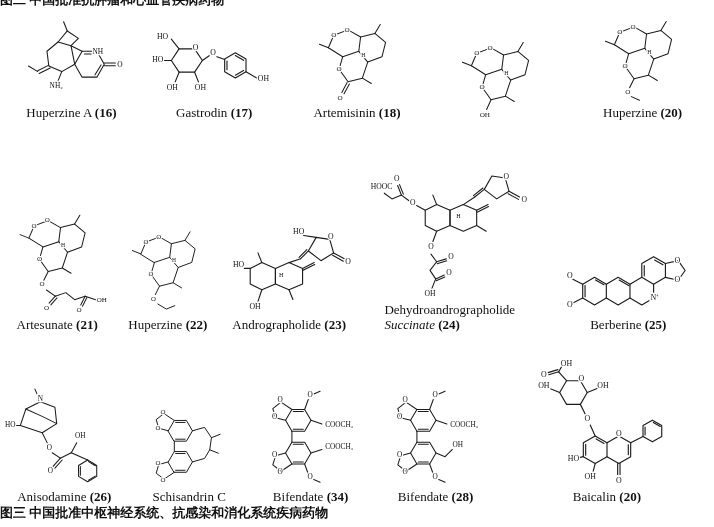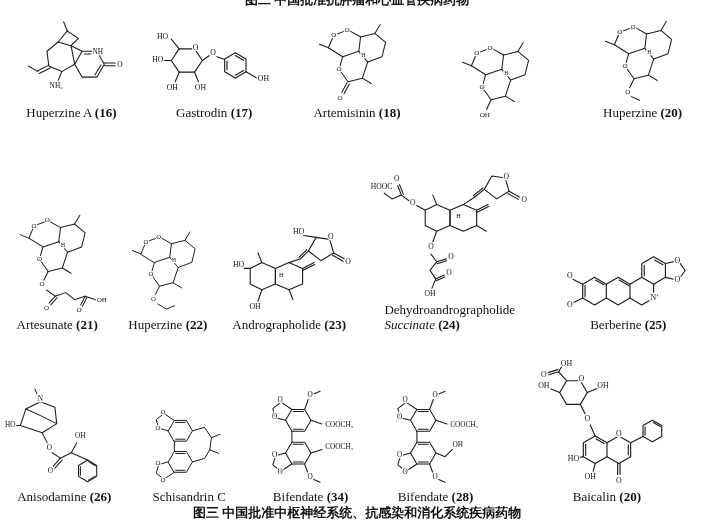--- a/index.html
+++ b/index.html
@@ -1,19 +1,19 @@
 <!DOCTYPE html>
 <html><head>
 <meta charset="utf-8">
 <style>
 *{box-sizing:border-box}
 html,body{margin:0;padding:0}
 body{width:714px;height:527px;background:#fff;position:relative;overflow:hidden;
      font-family:"Liberation Serif",serif;color:#111}
-.caption{position:absolute;left:0;right:0;text-align:center;font-weight:bold;font-size:13px}
+.caption{position:absolute;left:0;right:0;text-align:left;font-weight:bold;font-size:13px}
 .caption.top{top:-9px}
 .caption.bottom{bottom:5px}
 .row{display:flex;align-items:flex-end;width:100%}
 .row1{height:114px;margin-top:7px}
 .row2{height:196px;margin-top:16px}
 .row3{height:160px;margin-top:12px}
 figure.cell{margin:0;display:flex;flex-direction:column;align-items:center;justify-content:flex-end;height:100%}
 figcaption.lbl{font-size:13px;text-align:left;white-space:nowrap;line-height:1.2;margin-top:2px}
 svg.struct{display:block}
 .struct path{fill:none;stroke:#1b1b1b;stroke-width:1.15;stroke-linecap:round;stroke-linejoin:round}

